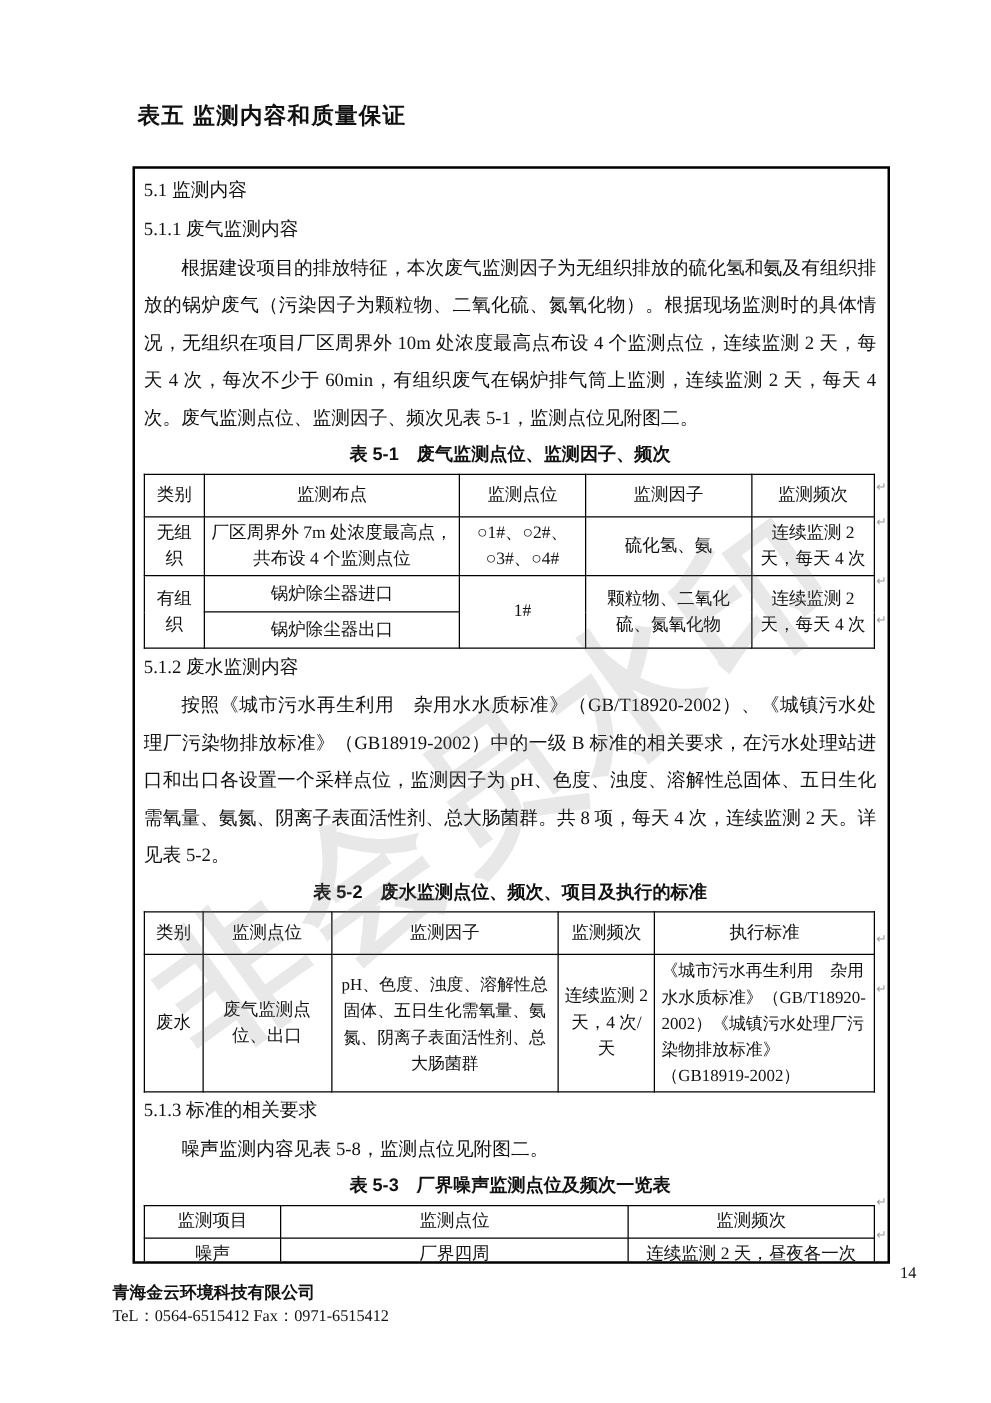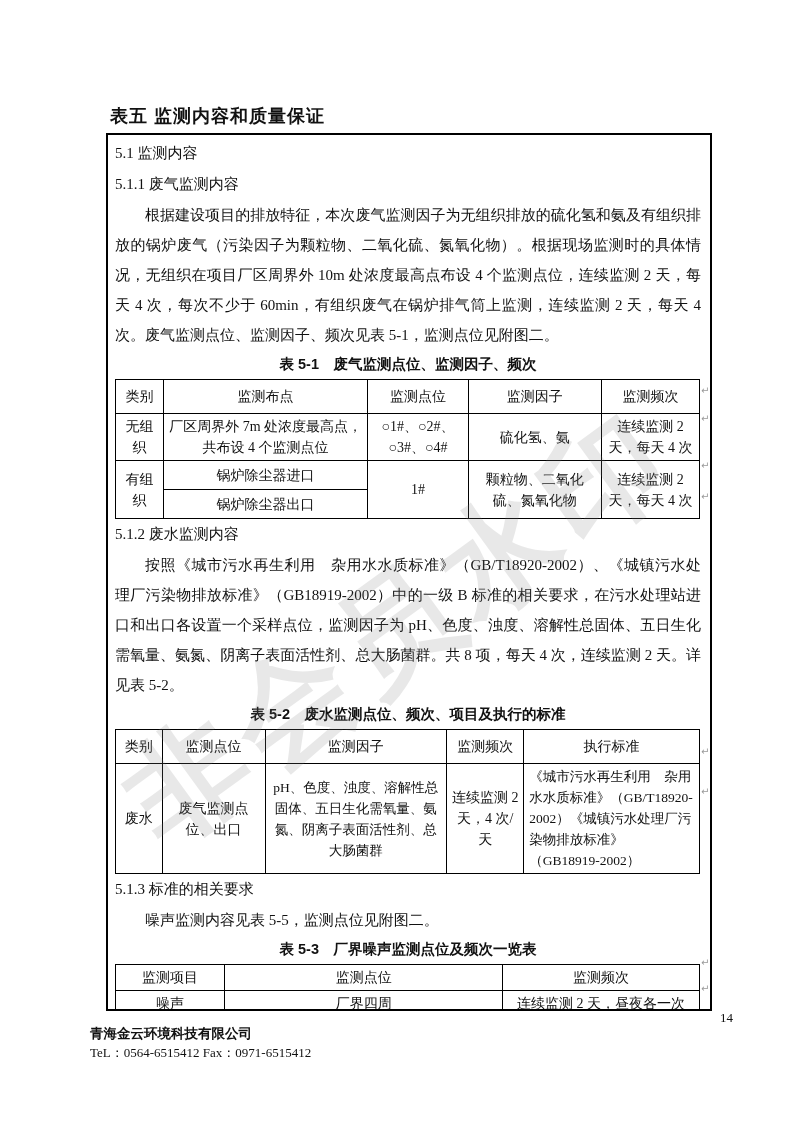--- a/index.html
+++ b/index.html
@@ -9,21 +9,21 @@
     overflow:hidden;
   }
   
   .doc-header {
     position:absolute; top:40px; left:63px; width:667px;
     text-align:center; font-size:14px; font-weight:bold;
     padding-bottom:7px; border-bottom:2px solid #000;
     font-family:"Liberation Serif","DejaVu Serif",serif;
   }
   .doc-title {
-    position:absolute; top:104px; left:110px;
+    position:absolute; top:80px; left:110px;
     font-family:"Liberation Sans","DejaVu Sans",sans-serif;
     font-size:18px; font-weight:bold; letter-spacing:1px;
   }
   
   .content-box {
     position:absolute; top:133px; left:106px; width:606px; height:878px;
     border:2px solid #000; box-sizing:border-box;
     padding:3px 9px 0 7px; overflow:hidden;
   }
   .sec { font-size:15px; line-height:31px; }
@@ -150,21 +150,21 @@
         <td>废水</td>
         <td>废气监测点位、出口</td>
         <td class="factor">pH、色度、浊度、溶解性总固体、五日生化需氧量、氨氮、阴离子表面活性剂、总大肠菌群</td>
         <td>连续监测 2 天，4 次/天</td>
         <td class="std">《城市污水再生利用　杂用水水质标准》（GB/T18920-2002）《城镇污水处理厂污染物排放标准》（GB18919-2002）</td>
       </tr>
     </tbody>
       </table>
 
     <div class="sec">5.1.3 标准的相关要求</div>
-    <p class="para">噪声监测内容见表 5-5，监测点位见附图二。</p>
+    <p class="para">噪声监测内容见表 5-8，监测点位见附图二。</p>
 
     <div class="tcaption">表 5-3　厂界噪声监测点位及频次一览表</div>
     <table class="t53">
       <colgroup>
         <col style="width:18.7%">
           <col style="width:47.6%">
           <col style="width:33.7%">
       </colgroup>
       <tbody>
           <tr class="hrow">

